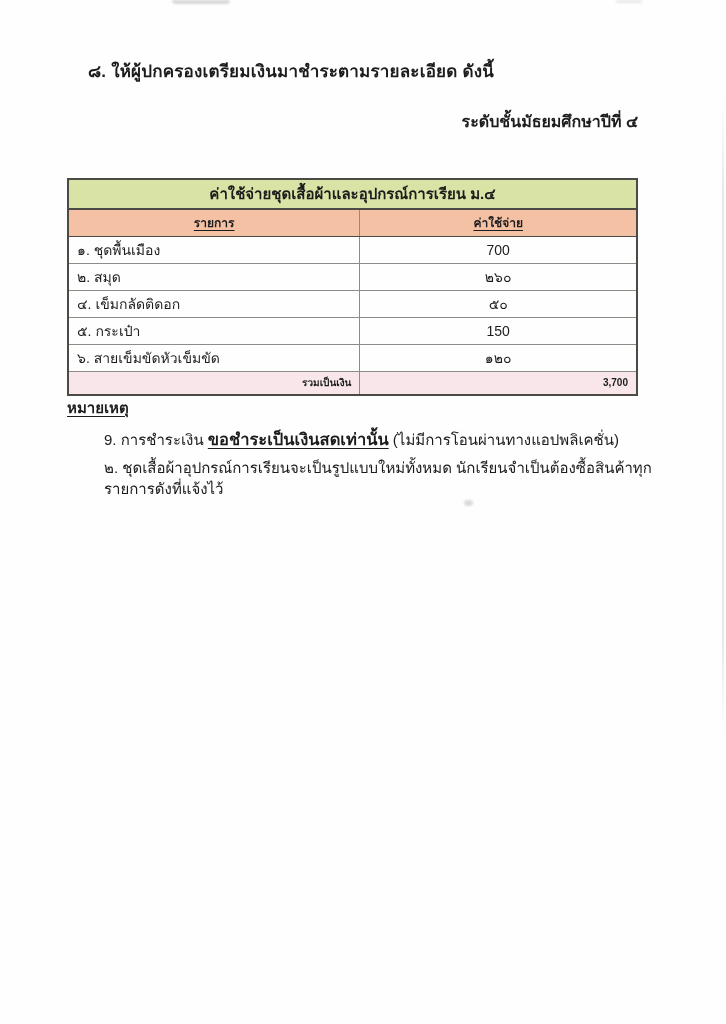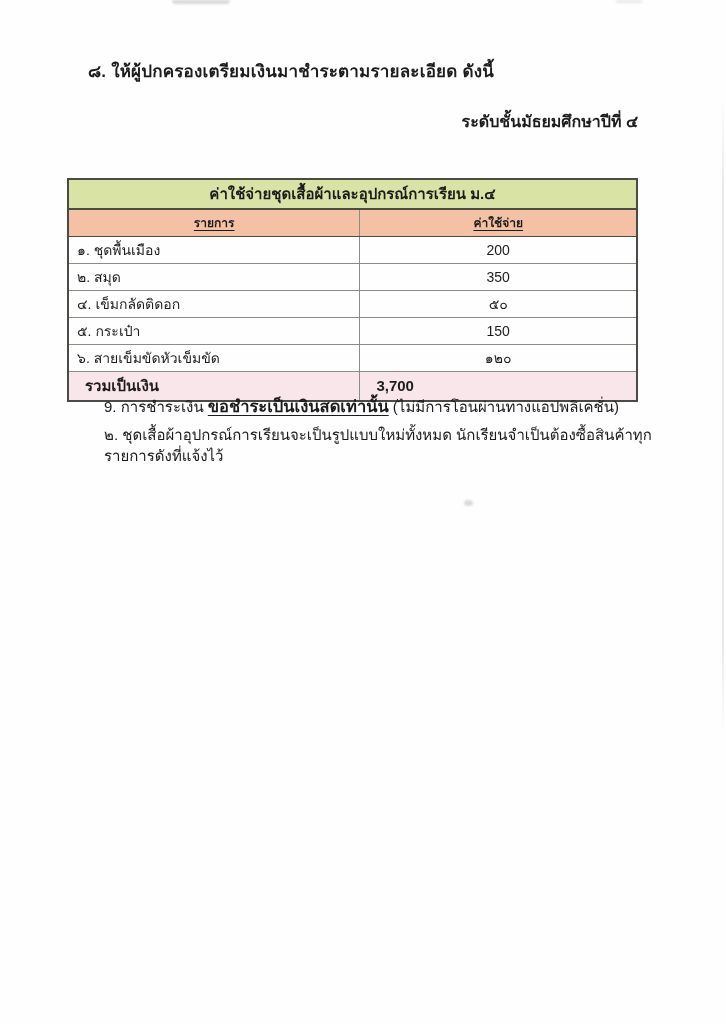--- a/index.html
+++ b/index.html
@@ -63,21 +63,21 @@
     background: var(--header-bg, #f5c1a4);
     border-bottom: 1.5px solid var(--border-dark, #4b4b45);
     text-align: center; font-weight: bold; font-size: 12px; height: 27px;
   }
   tr.colhead-row th span { text-decoration: underline; text-underline-offset: 3px; }
   td.item { text-align: left; }
   td.cost { text-align: center; }
   tr.total-row td {
     background: var(--total-bg, #f8e6ea);
     border-top: 1.5px solid var(--border-dark, #4b4b45);
-    font-weight: bold; font-size: 15px; height: 24px; text-align: left; padding-left: 16px;
+    font-weight: bold; font-size: 10px; height: 24px; text-align: right; padding-left: 16px;
   }
 
   .notes { position: absolute; left: 67px; top: 396px; width: 620px; font-size: 15px; }
   .notes-heading {
     font-weight: bold; text-decoration: underline; text-underline-offset: 3px;
     margin-bottom: 9px;
   }
   .note-line { margin-left: 37px; margin-bottom: 7px; line-height: 21px; }
   .note-emph {
     font-weight: bold; font-size: 16.5px;
@@ -108,25 +108,25 @@
           <th colspan="2">ค่าใช้จ่ายชุดเสื้อผ้าและอุปกรณ์การเรียน ม.๔</th>
         </tr>
         <tr class="colhead-row">
           <th><span>รายการ</span></th>
           <th><span>ค่าใช้จ่าย</span></th>
         </tr>
       </thead>
       <tbody>
         <tr>
           <td class="item">๑. ชุดพื้นเมือง</td>
-          <td class="cost">200</td>
+          <td class="cost">700</td>
         </tr>
         <tr>
           <td class="item">๒. สมุด</td>
-          <td class="cost">350</td>
+          <td class="cost">๒๖๐</td>
         </tr>
         <tr>
           <td class="item">๔. เข็มกลัดติดอก</td>
           <td class="cost">๕๐</td>
         </tr>
         <tr>
           <td class="item">๕. กระเป๋า</td>
           <td class="cost">150</td>
         </tr>
         <tr>
@@ -137,17 +137,18 @@
       <tfoot>
         <tr class="total-row">
           <td>รวมเป็นเงิน</td>
           <td>3,700</td>
         </tr>
       </tfoot>
     </table>
   </div>
 
   <div class="notes">
+    <div class="notes-heading">หมายเหตุ</div>
     <div class="note-line"><span>9. การชำระเงิน </span><span class="note-emph">ขอชำระเป็นเงินสดเท่านั้น</span><span> (ไม่มีการโอนผ่านทางแอปพลิเคชั่น)</span></div>
     <div class="note-line">๒. ชุดเสื้อผ้าอุปกรณ์การเรียนจะเป็นรูปแบบใหม่ทั้งหมด นักเรียนจำเป็นต้องซื้อสินค้าทุกรายการดังที่แจ้งไว้</div>
   </div>
 
 </div>
 
 </body></html>

